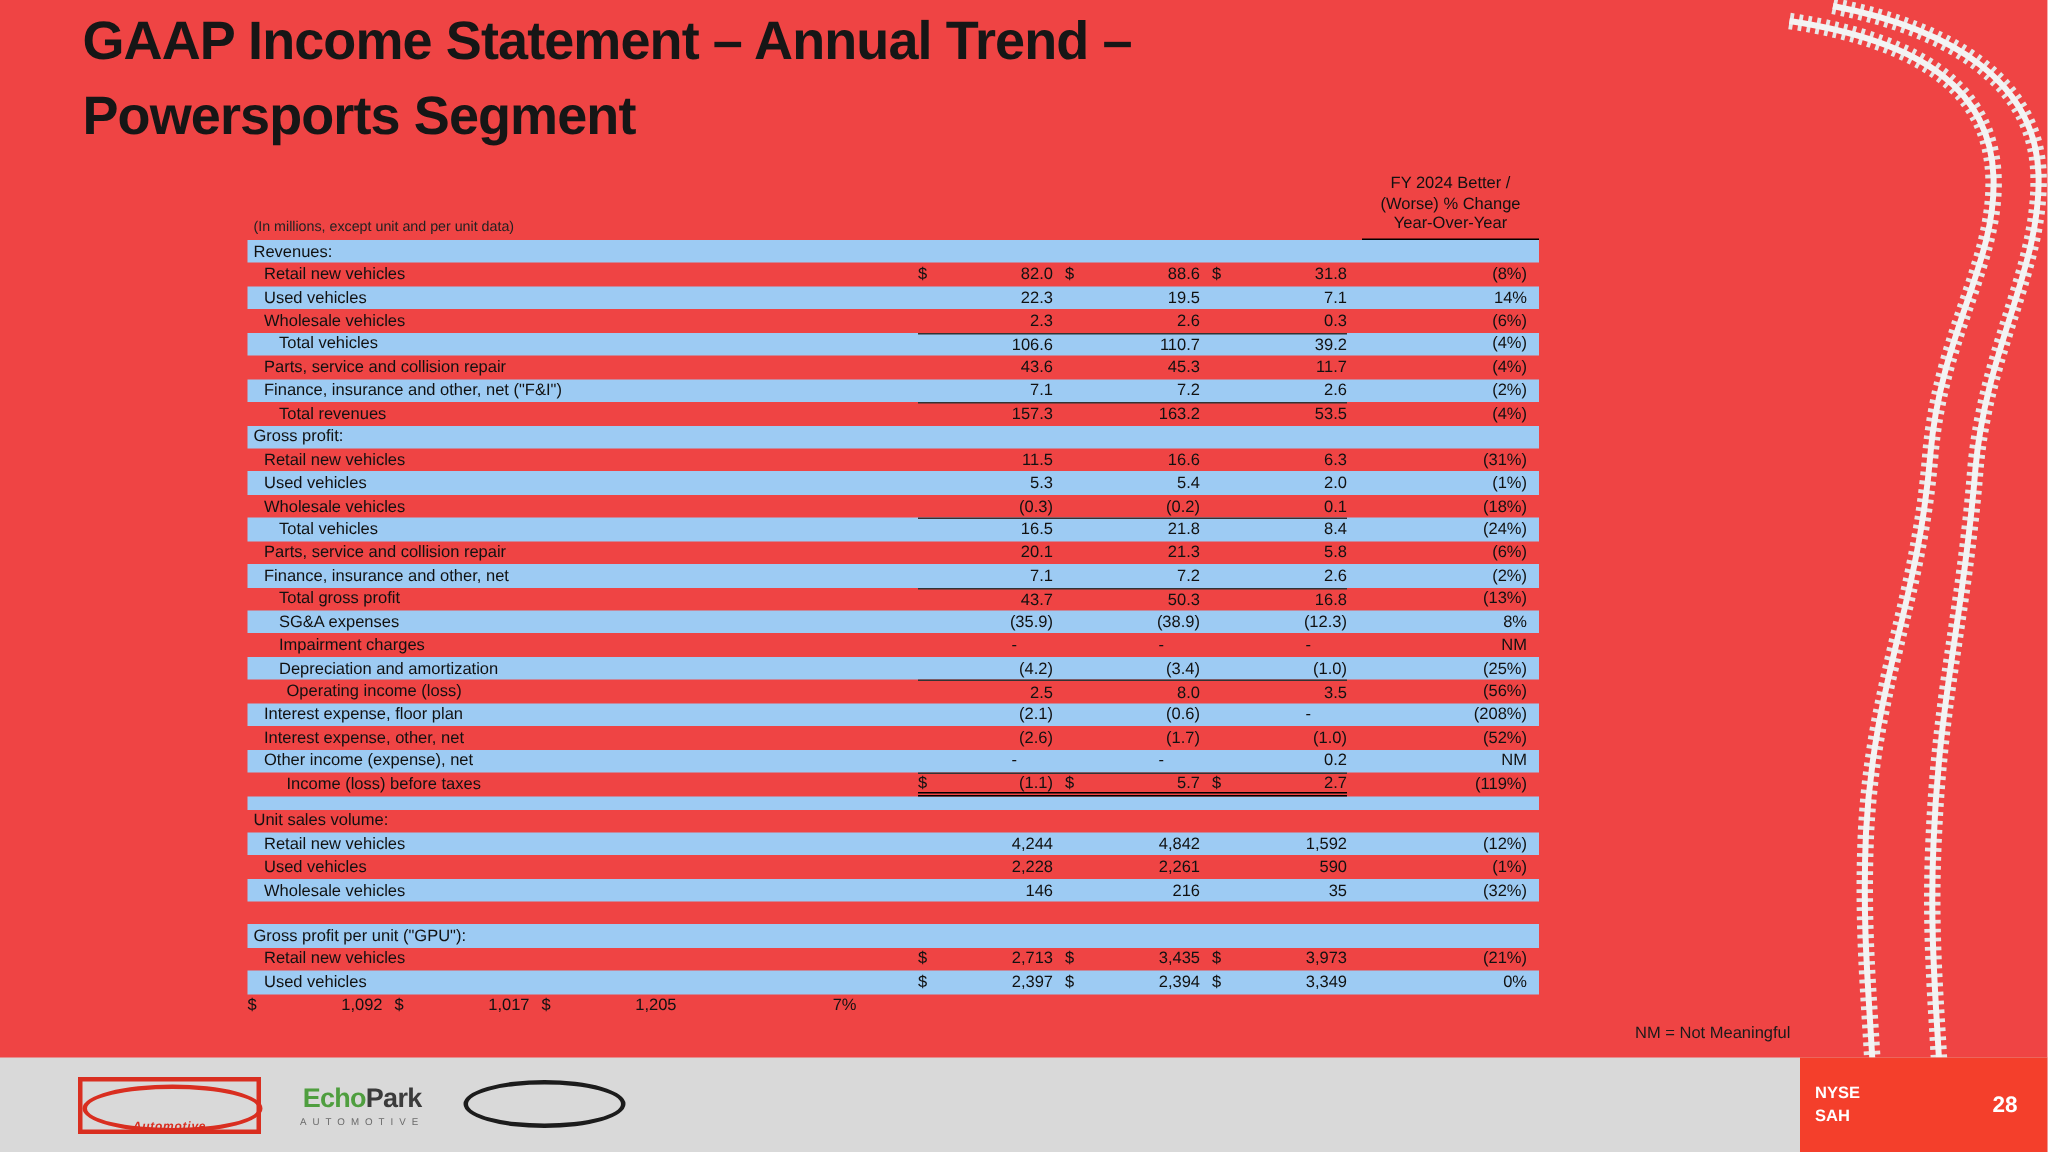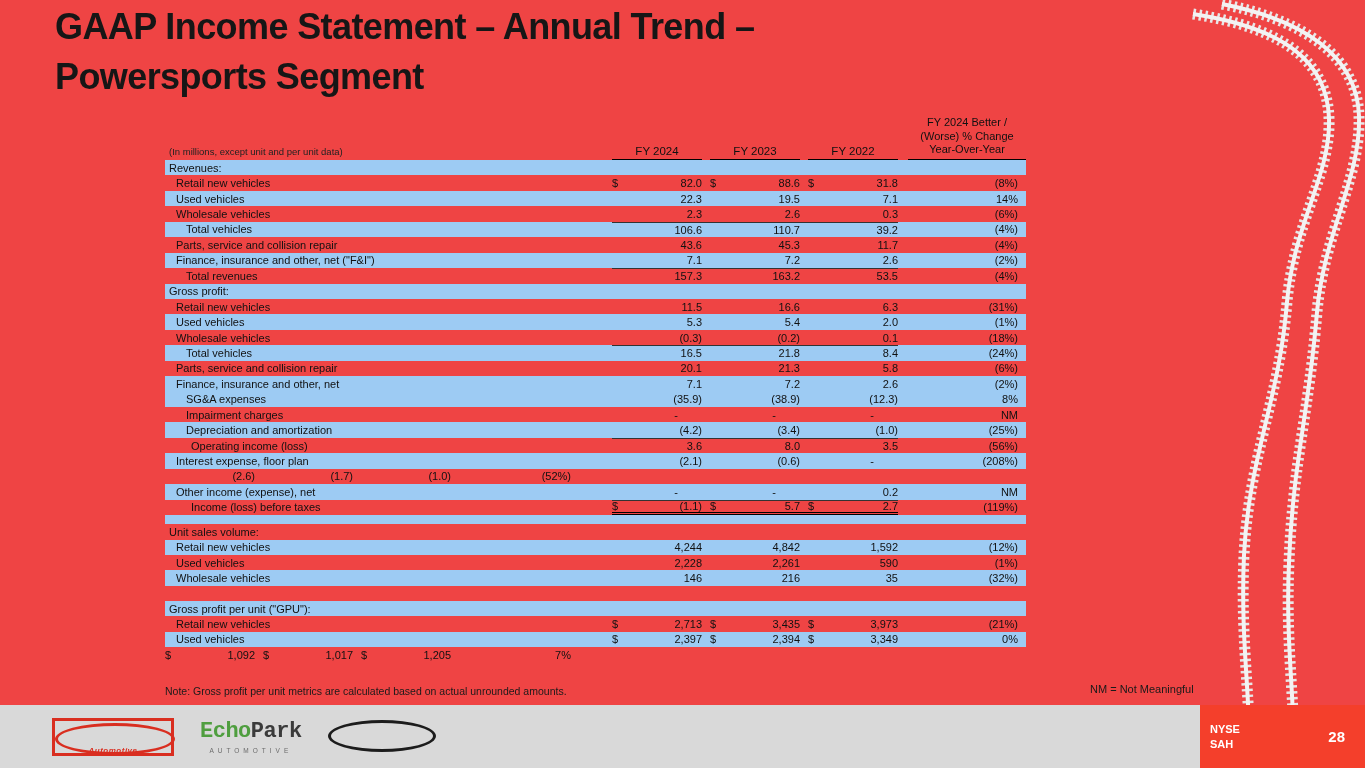--- a/index.html
+++ b/index.html
@@ -60,21 +60,21 @@
   .logo-oval .word { position:absolute; left:0; width:100%; top:19px; text-align:center;
     font-style:italic; font-weight:800; font-size:19px; letter-spacing:-0.5px;margin-top:30px; }
   .logo-oval .sub { position:absolute; left:0; width:100%; top:25px; text-align:center;
     font-style:italic; font-weight:700; font-size:8px; letter-spacing:0.5px; }
   .logo-son .word, .logo-son .sub { color:#d92e20; }
   .logo-pow { width:110px; }
   .logo-pow .word { color:#1c1c1c; font-size:17px; }
   .logo-pow .sub { color:#1c1c1c; top:24px;margin-top:41px; }
 
   .logo-echo { text-align:center; line-height:1; padding-top:2px; }
-  .logo-echo .wordline { font-weight:700; font-size:22px; letter-spacing:-0.5px;font-family:Liberation Mono, monospace; }
+  .logo-echo .wordline { font-weight:700; font-size:18px; letter-spacing:-0.5px; }
   .echo-green { color:#4f9e3f; }
   .echo-dark { color:#3b3b3b; }
   .logo-echo .sub { font-size:6.5px; letter-spacing:4px; color:#6b6b6b; margin-top:5px; }
 
   .badge { position:absolute; right:0; bottom:0; width:165px; height:63px;
     background:#f43f2b; display:flex; align-items:center; color:#fff; }
   .ticker { padding-left:10px; font-weight:700; font-size:11px; line-height:1.3; }
   .pageno { margin-left:auto; padding-right:20px; font-weight:700; font-size:15px; }
 </style>
 </head>
@@ -90,25 +90,20 @@
   </svg>
 
   <h1 class="title">
     <span>GAAP Income Statement – Annual Trend –</span><br>
     <span>Powersports Segment</span>
   </h1>
 
   <div class="tbl">
     <div class="thead">
       <div class="lblnote">(In millions, except unit and per unit data)</div>
-      <div class="heads">
-        <div class="col-head">FY 2024</div>
-        <div class="col-head">FY 2023</div>
-        <div class="col-head">FY 2022</div>
-      </div>
       <div class="chg-head">
         <span>FY 2024 Better /</span><br>
         <span>(Worse) % Change</span><br>
         <span>Year-Over-Year</span>
       </div>
     </div>
     <div>
         <div class="row shade">
           <span class="label ind0">Revenues:</span>
           <div class="nums">
@@ -372,20 +367,38 @@
               <span class="usd"></span>
               <span class="val">7.2</span>
             </div>
             <div class="cell">
               <span class="usd"></span>
               <span class="val">2.6</span>
             </div>
           </div>
           <div class="chg">(2%)</div>
         </div>
+        <div class="row">
+          <span class="label ind2">Total gross profit</span>
+          <div class="nums rule-above">
+            <div class="cell">
+              <span class="usd"></span>
+              <span class="val">43.7</span>
+            </div>
+            <div class="cell">
+              <span class="usd"></span>
+              <span class="val">50.3</span>
+            </div>
+            <div class="cell">
+              <span class="usd"></span>
+              <span class="val">16.8</span>
+            </div>
+          </div>
+          <div class="chg">(13%)</div>
+        </div>
         <div class="row shade">
           <span class="label ind2">SG&amp;A expenses</span>
           <div class="nums">
             <div class="cell">
               <span class="usd"></span>
               <span class="val">(35.9)</span>
             </div>
             <div class="cell">
               <span class="usd"></span>
               <span class="val">(38.9)</span>
@@ -431,21 +444,21 @@
               <span class="val">(1.0)</span>
             </div>
           </div>
           <div class="chg">(25%)</div>
         </div>
         <div class="row">
           <span class="label ind3">Operating income (loss)</span>
           <div class="nums rule-above">
             <div class="cell">
               <span class="usd"></span>
-              <span class="val">3.6</span>
+              <span class="val">2.5</span>
             </div>
             <div class="cell">
               <span class="usd"></span>
               <span class="val">8.0</span>
             </div>
             <div class="cell">
               <span class="usd"></span>
               <span class="val">3.5</span>
             </div>
           </div>
@@ -463,20 +476,21 @@
               <span class="val">(0.6)</span>
             </div>
             <div class="cell">
               <span class="usd"></span>
               <span class="val dash">-</span>
             </div>
           </div>
           <div class="chg">(208%)</div>
         </div>
         <div class="row">
+          <span class="label ind1">Interest expense, other, net</span>
           <div class="nums">
             <div class="cell">
               <span class="usd"></span>
               <span class="val">(2.6)</span>
             </div>
             <div class="cell">
               <span class="usd"></span>
               <span class="val">(1.7)</span>
             </div>
             <div class="cell">
@@ -663,21 +677,20 @@
             <div class="cell">
               <span class="usd">$</span>
               <span class="val">1,205</span>
             </div>
           </div>
           <div class="chg">7%</div>
         </div>
       </div>
   </div>
 
-  <div class="footnote">Note: Gross profit per unit metrics are calculated based on actual unrounded amounts.</div>
   <div class="nm-note">NM = Not Meaningful</div>
 
   <div class="footer">
     <div class="logos">
       <div class="logo-oval logo-son">
         <div class="oval logo-son"></div>
         <div class="word">Sonic</div>
         <div class="sub">Automotive</div>
       </div>
       <div class="logo-echo">

